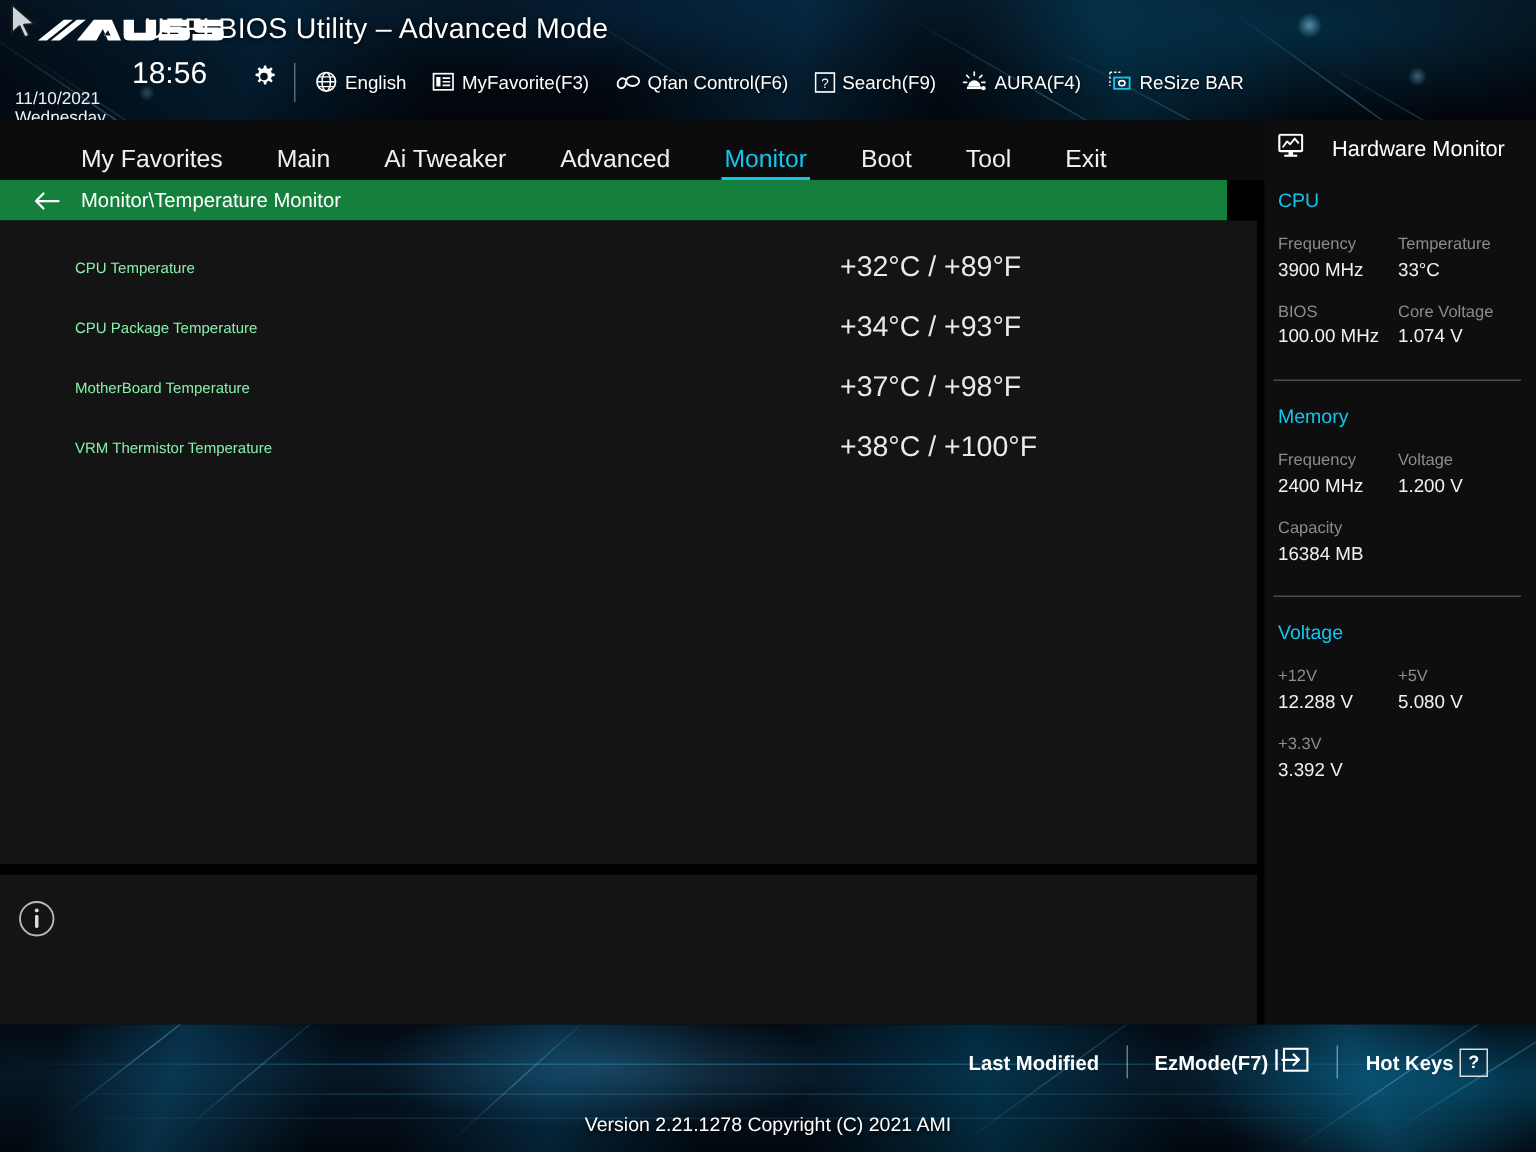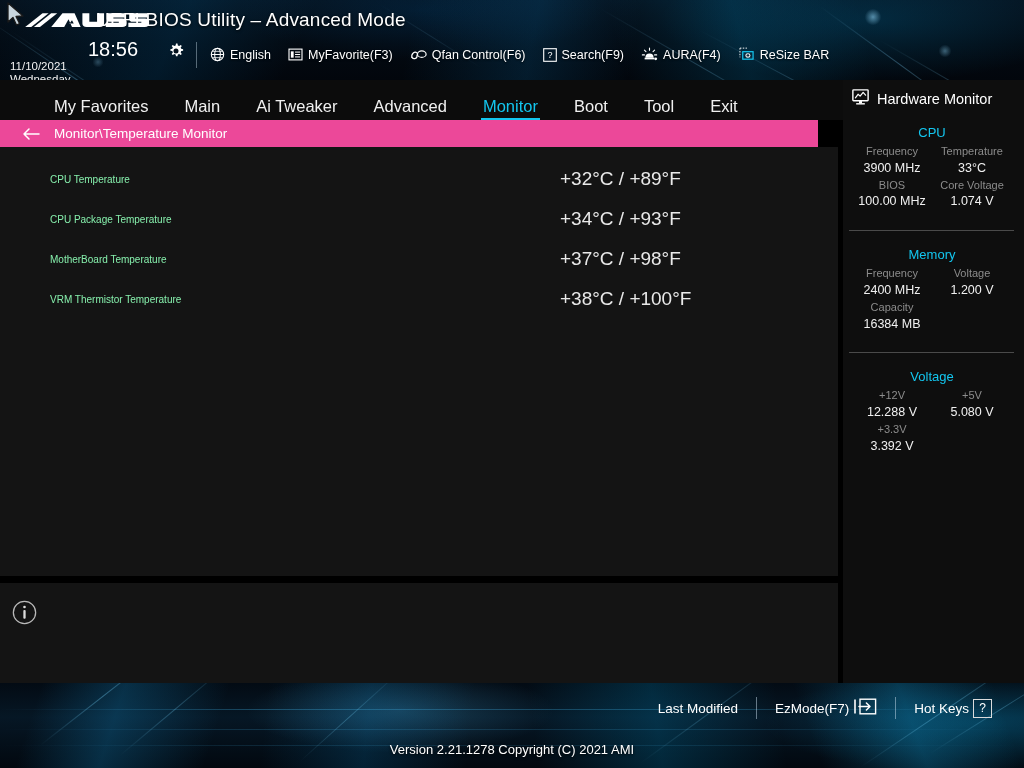--- a/index.html
+++ b/index.html
@@ -75,21 +75,21 @@
   }
   .tab.active { color:#13c6ef; }
   .tab.active::after {
     content:""; position:absolute; left:16px; right:16px; bottom:0px;
     height:2px; background:#13c6ef;
   }
 
   
   .crumb {
     position:absolute; left:0; top:120px; width:818px; height:27px;
-    background:#ec4899; display:flex; align-items:center; padding-left:22px; gap:14px;
+    background:#15803d; display:flex; align-items:center; padding-left:22px; gap:14px;
     cursor:pointer;
   }
   .crumb .back { width:18px; height:14px; flex:none; }
   .crumb .ctext { font-size:13.5px; color:#ffffff; }
 
   
   .content {
     position:absolute; left:0; top:147px; width:838px; height:429px;
     background:#141414;
   }
@@ -112,28 +112,28 @@
   }
   .info-icon { position:absolute; left:12px; top:600px; width:25px; height:25px; }
 
   
   .sidebar {
     position:absolute; left:843px; top:80px; width:181px; height:603px;
     background:#0e0e0e;
     padding:0 0 0 0;
   }
   .hw-head {
-    display:flex; align-items:center; gap:8px; padding:9px 0 0 9px;
+    display:flex; align-items:center; gap:19px; padding:9px 0 0 9px;
   }
   .hw-head .htxt { font-size:14.5px; color:#ffffff; }
 
-  .sec { padding:0 12px 0 9px;text-align:center; }
+  .sec { padding:0 12px 0 9px; }
   .sec-title { font-size:13px; color:#13c6ef; margin-top:16px; margin-bottom:4px; }
   .kv-grid { display:flex; }
-  .kv { width:50%; }
+  .kv { width:50%; margin-top:11px; }
   .kv .k { font-size:11px; color:#8c8c8c; line-height:1.35; }
   .kv .v { font-size:12.5px; color:#f0f0f0; line-height:1.5; }
   .hr { height:1px; background:#4a4a4a; margin:19px 10px 0 6px; }
 
   
   .footer {
     position:absolute; left:0; top:683px; width:1024px; height:85px;
     background:
       linear-gradient(108deg, rgba(0,0,0,0) 4%, rgba(20,140,200,.28) 12%, rgba(0,0,0,0) 22%),
       linear-gradient(96deg, rgba(0,0,0,0) 26%, rgba(10,120,180,.22) 36%, rgba(0,0,0,0) 46%),
@@ -146,21 +146,21 @@
   }
   .footer .streak {
     position:absolute; height:1px;
     background:linear-gradient(90deg, rgba(0,0,0,0), rgba(120,215,255,.6), rgba(0,0,0,0));
     transform-origin:left center;
   }
   .footer .hline {
     position:absolute; height:1px; width:100%; left:0;
     background:linear-gradient(90deg, rgba(0,0,0,0), rgba(60,170,220,.35) 25%, rgba(60,170,220,.30) 70%, rgba(0,0,0,0));
   }
-  .fbar { position:absolute; top:14px; right:14px; display:flex; align-items:center; gap:0; }
+  .fbar { position:absolute; top:14px; right:14px; display:flex; align-items:center; gap:0;font-weight:bold; }
   .fitem { font-size:13.5px; color:#ffffff; cursor:pointer; display:flex; align-items:center; gap:4px; padding:0 18px; white-space:nowrap; }
   .fsep { width:1px; height:22px; background:rgba(200,220,235,.5); }
   .qbox {
     display:inline-flex; align-items:center; justify-content:center;
     width:19px; height:19px; border:1px solid #dcdcdc; font-size:12px; color:#ffffff;
   }
   .version {
     position:absolute; left:0; top:742px; width:1024px; text-align:center;
     font-size:13px; color:#ffffff; text-shadow:0 1px 3px rgba(0,0,0,.95);
   }

